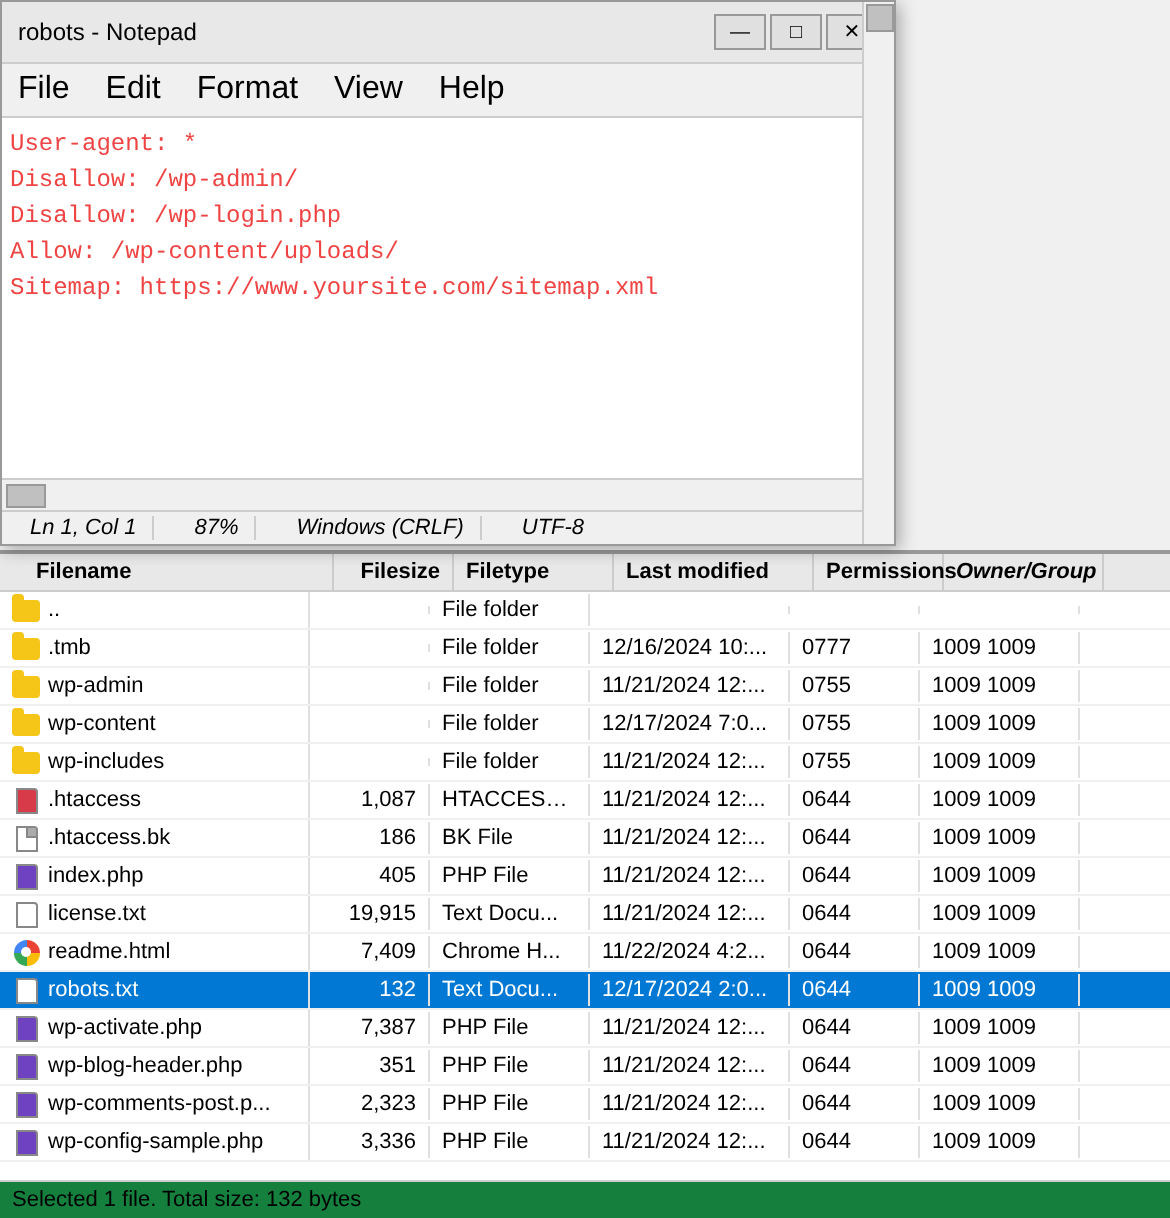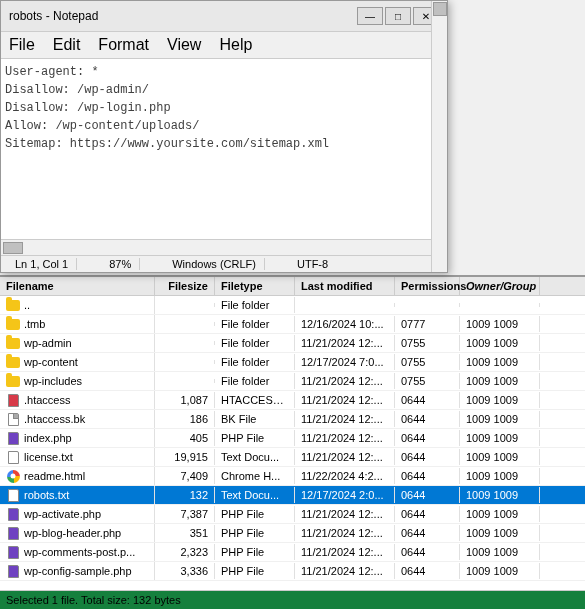--- a/index.html
+++ b/index.html
@@ -60,21 +60,21 @@
       color: #000;
     }
     .notepad-content {
       background: #fff;
       height: 180px;
       overflow: hidden;
       position: relative;
       padding: 4px;
       font-family: 'Courier New', monospace;
       font-size: 12px;
-      color: #404040;
+      color: #ef4444;
       line-height: 1.5;
     }
     .notepad-scrollbar {
       position: absolute;
       right: 0; top: 0; bottom: 0;
       width: 16px;
       background: #f0f0f0;
       border-left: 1px solid #ccc;
     }
     .notepad-hscrollbar {
@@ -82,22 +82,23 @@
       background: #f0f0f0;
       border-top: 1px solid #ccc;
       display: flex;
       align-items: center;
     }
     .notepad-statusbar {
       background: #f0f0f0;
       border-top: 1px solid #ccc;
       padding: 2px 6px;
       display: flex;
-      gap: 24px;
+      gap: 12px;
       font-size: 11px;
+      font-style: italic;
     }
     .statusbar-section {
       padding: 0 8px;
       border-right: 1px solid #ccc;
     }
     .statusbar-section:last-child { border-right: none; }
 
     
     .filemanager-window {
       position: absolute;
@@ -112,20 +113,21 @@
       flex-direction: column;
     }
     .filemanager-header {
       display: flex;
       background: #e8e8e8;
       border-bottom: 1px solid #ccc;
       font-size: 11px;
       font-weight: bold;
       color: #000;
       user-select: none;
+      padding-left: 12px;
     }
     .col-header {
       padding: 3px 6px;
       border-right: 1px solid #ccc;
       cursor: pointer;
       white-space: nowrap;
     }
     .col-filename { width: 155px; flex-shrink: 0; }
     .col-filesize { width: 60px; flex-shrink: 0; text-align: right; }
     .col-filetype { width: 80px; flex-shrink: 0; }

